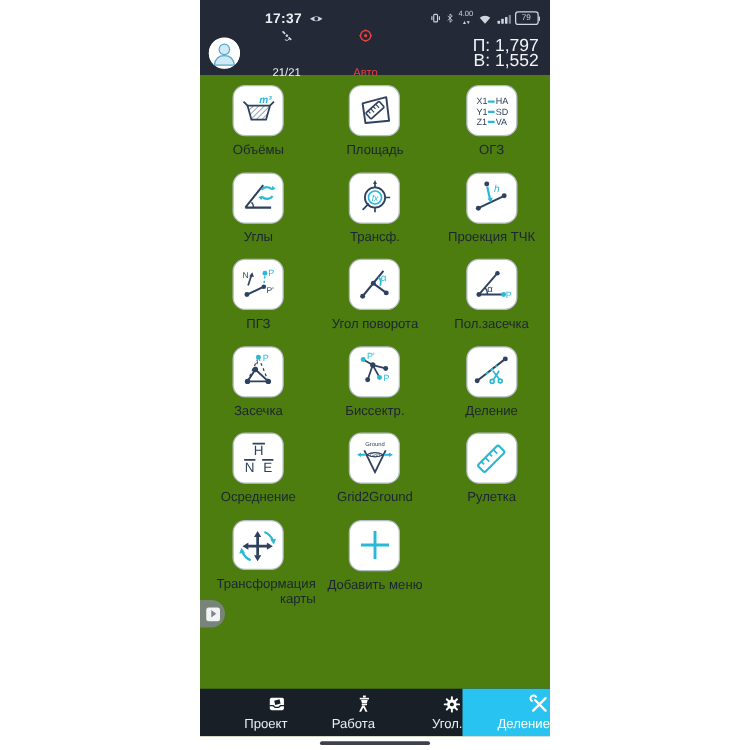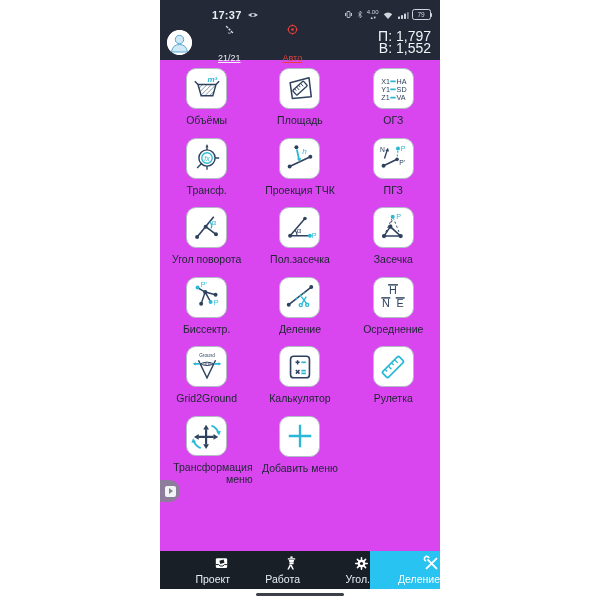--- a/index.html
+++ b/index.html
@@ -1,36 +1,36 @@
 <!DOCTYPE html>
 <html style="--header-dark: #232936; --nav-active: #29c3f2; --red: #e8413d;"><head>
 <meta charset="utf-8">
 <style>
   html,body{margin:0;padding:0;}
   body{width:600px;height:600px;background:#ffffff;font-family:"Liberation Sans",sans-serif;position:relative;overflow:hidden;}
-  .phone{position:absolute;left:160px;top:0;width:280px;height:600px;background:#d946ef;overflow:hidden;}
+  .phone{position:absolute;left:160px;top:0;width:280px;height:600px;background:#4d7c0f;overflow:hidden;}
 
   
   .header{background:var(--header-dark,#232936);height:60px;}
   .status-row{display:flex;align-items:center;height:25px;padding:4px 8px 0 8px;box-sizing:border-box;color:#e9edf2;}
   .time{margin-left:44px;font-size:11px;font-weight:700;letter-spacing:.3px;}
   .eye{margin-left:5px;display:flex;}
   .sicons{margin-left:auto;display:flex;align-items:center;gap:3px;}
   .sicons svg{display:block;}
   .netspeed{display:flex;flex-direction:column;align-items:center;line-height:5px;color:#cfd6de;}
   .netspeed .n{font-size:6px;}
   .netspeed .a{font-size:4px;letter-spacing:-1px;}
   .batt{display:flex;align-items:center;}
   .batt-body{width:17px;height:9px;border:1px solid #cfd6de;border-radius:2.5px;font-size:6.5px;color:#cfd6de;display:flex;align-items:center;justify-content:center;}
   .batt-cap{width:1.5px;height:4px;background:#cfd6de;border-radius:0 1px 1px 0;}
 
   .app-bar{display:flex;align-items:center;height:35px;padding:0 7px;box-sizing:border-box;}
   .avatar{width:25px;height:25px;border-radius:50%;background:#fff;overflow:hidden;flex:none;}
   .stat{display:flex;flex-direction:column;align-items:center;line-height:10px;}
-  .stat .cap{font-size:9px;color:#eef1f5;margin-top:17px;text-decoration:underline;}
+  .stat .cap{font-size:9px;color:#eef1f5;margin-top:17px;}
   .sat{margin-left:26px;}
   .mode{margin-left:42px;}
   .mode .cap{color:var(--red,#e8413d);}
   .vals{margin-left:auto;text-align:right;font-size:14px;line-height:11.5px;color:#f3f6f9;padding-right:2px;}
 
   
   .tools{display:flex;flex-wrap:wrap;padding-top:8px;}
   .tool{width:33.33%;height:69.5px;display:flex;flex-direction:column;align-items:center;box-sizing:border-box;}
   .tile{width:41px;height:41px;border:1.4px solid #b2bcc6;border-radius:10px;background:#fff;display:flex;align-items:center;justify-content:center;box-sizing:border-box;}
   .tile svg{width:36px;height:36px;display:block;}
@@ -170,20 +170,35 @@
               <text x="24" y="32">VA</text>
             </g>
             <path d="M17 11.5 H23 M17 20.5 H23 M17 29.5 H23" stroke="#29b9d6" stroke-width="2"></path>
           </svg>
         </div>
         <div class="tool-label">ОГЗ</div>
       </div>
       <div class="tool">
         <div class="tile">
           <svg viewBox="0 0 40 40">
+            <path d="M8 29 H31 M8 29 L24 9" stroke="#2e415e" stroke-width="1.8" fill="none"></path>
+            <path d="M15.5 29 A7.5 7.5 0 0 0 13.6 24.2" stroke="#2e415e" stroke-width="1.3" fill="none"></path>
+            <g stroke="#29b9d6" stroke-width="2" fill="none">
+              <path d="M22.3 13.2 A6 6 0 0 1 31.6 12.6"></path>
+              <path d="M32.3 18.8 A6 6 0 0 1 23 19.4"></path>
+            </g>
+            <polygon points="31,13.6 35,12.4 32.2,9.6" fill="#29b9d6"></polygon>
+            <polygon points="23.6,18.4 19.6,19.6 22.4,22.4" fill="#29b9d6"></polygon>
+          </svg>
+        </div>
+        <div class="tool-label">Углы</div>
+      </div>
+      <div class="tool">
+        <div class="tile">
+          <svg viewBox="0 0 40 40">
             <circle cx="20" cy="20" r="9" fill="none" stroke="#2e415e" stroke-width="1.6"></circle>
             <circle cx="20" cy="20" r="5.8" fill="none" stroke="#29b9d6" stroke-width="1.5"></circle>
             <text x="20" y="22.8" font-size="7.5" fill="#29b9d6" text-anchor="middle" font-style="italic">fx</text>
             <path d="M20 7 V11 M20 29 V33 M29 20 H33.5 M9 31 L14.5 25.5" stroke="#2e415e" stroke-width="1.5"></path>
             <polygon points="20,4.5 18.3,8 21.7,8" fill="#2e415e"></polygon>
           </svg>
         </div>
         <div class="tool-label">Трансф.</div>
       </div>
       <div class="tool">
@@ -313,32 +328,20 @@
             <path d="M6 16.5 H12 M28 16.5 H34" stroke="#29b9d6" stroke-width="1.8"></path>
             <polygon points="4,16.5 7.5,14.6 7.5,18.4" fill="#29b9d6"></polygon>
             <polygon points="36,16.5 32.5,14.6 32.5,18.4" fill="#29b9d6"></polygon>
           </svg>
         </div>
         <div class="tool-label">Grid2Ground</div>
       </div>
       <div class="tool">
         <div class="tile">
           <svg viewBox="0 0 40 40">
-            <rect x="9.5" y="8" width="21" height="24" rx="3.5" fill="none" stroke="#2e415e" stroke-width="1.8"></rect>
-            <path d="M15 14.8 H19.6 M17.3 12.5 V17.1" stroke="#2e415e" stroke-width="1.7"></path>
-            <path d="M21.5 14.8 H26.5" stroke="#29b9d6" stroke-width="1.9"></path>
-            <path d="M15.4 23.4 l4 4 M19.4 23.4 l-4 4" stroke="#2e415e" stroke-width="1.7"></path>
-            <path d="M21.5 24 H26.5 M21.5 27 H26.5" stroke="#29b9d6" stroke-width="1.9"></path>
-          </svg>
-        </div>
-        <div class="tool-label">Калькулятор</div>
-      </div>
-      <div class="tool">
-        <div class="tile">
-          <svg viewBox="0 0 40 40">
             <g transform="rotate(-45 20 20)">
               <rect x="7" y="15.5" width="26" height="9" rx="2" fill="none" stroke="#29b9d6" stroke-width="1.9"></rect>
               <path d="M12 15.5 v3.5 M17 15.5 v5 M22 15.5 v3.5 M27 15.5 v5" stroke="#29b9d6" stroke-width="1.5"></path>
             </g>
           </svg>
         </div>
         <div class="tool-label">Рулетка</div>
       </div>
       <div class="tool">
         <div class="tile">
@@ -347,21 +350,21 @@
             <polygon points="19,7.5 15.8,12.8 22.2,12.8" fill="#2e415e"></polygon>
             <polygon points="19,34.5 15.8,29.2 22.2,29.2" fill="#2e415e"></polygon>
             <polygon points="5.5,21 10.8,17.8 10.8,24.2" fill="#2e415e"></polygon>
             <polygon points="32.5,21 27.2,17.8 27.2,24.2" fill="#2e415e"></polygon>
             <path d="M25 8.5 A12.5 12.5 0 0 1 32.5 16" stroke="#29b9d6" stroke-width="2" fill="none"></path>
             <polygon points="33.5,19.5 30.2,15.1 35.3,14.4" fill="#29b9d6"></polygon>
             <path d="M13 33.5 A12.5 12.5 0 0 1 5.5 26" stroke="#29b9d6" stroke-width="2" fill="none"></path>
             <polygon points="4.5,22.5 7.8,26.9 2.7,27.6" fill="#29b9d6"></polygon>
           </svg>
         </div>
-        <div class="tool-label">Трансформация меню</div>
+        <div class="tool-label">Трансформация карты</div>
       </div>
       <div class="tool">
         <div class="tile">
           <svg viewBox="0 0 40 40">
             <path d="M20 7.5 V32.5 M7.5 20 H32.5" stroke="#29b9d6" stroke-width="2.6"></path>
           </svg>
         </div>
         <div class="tool-label">Добавить меню</div>
       </div>
     </div>

